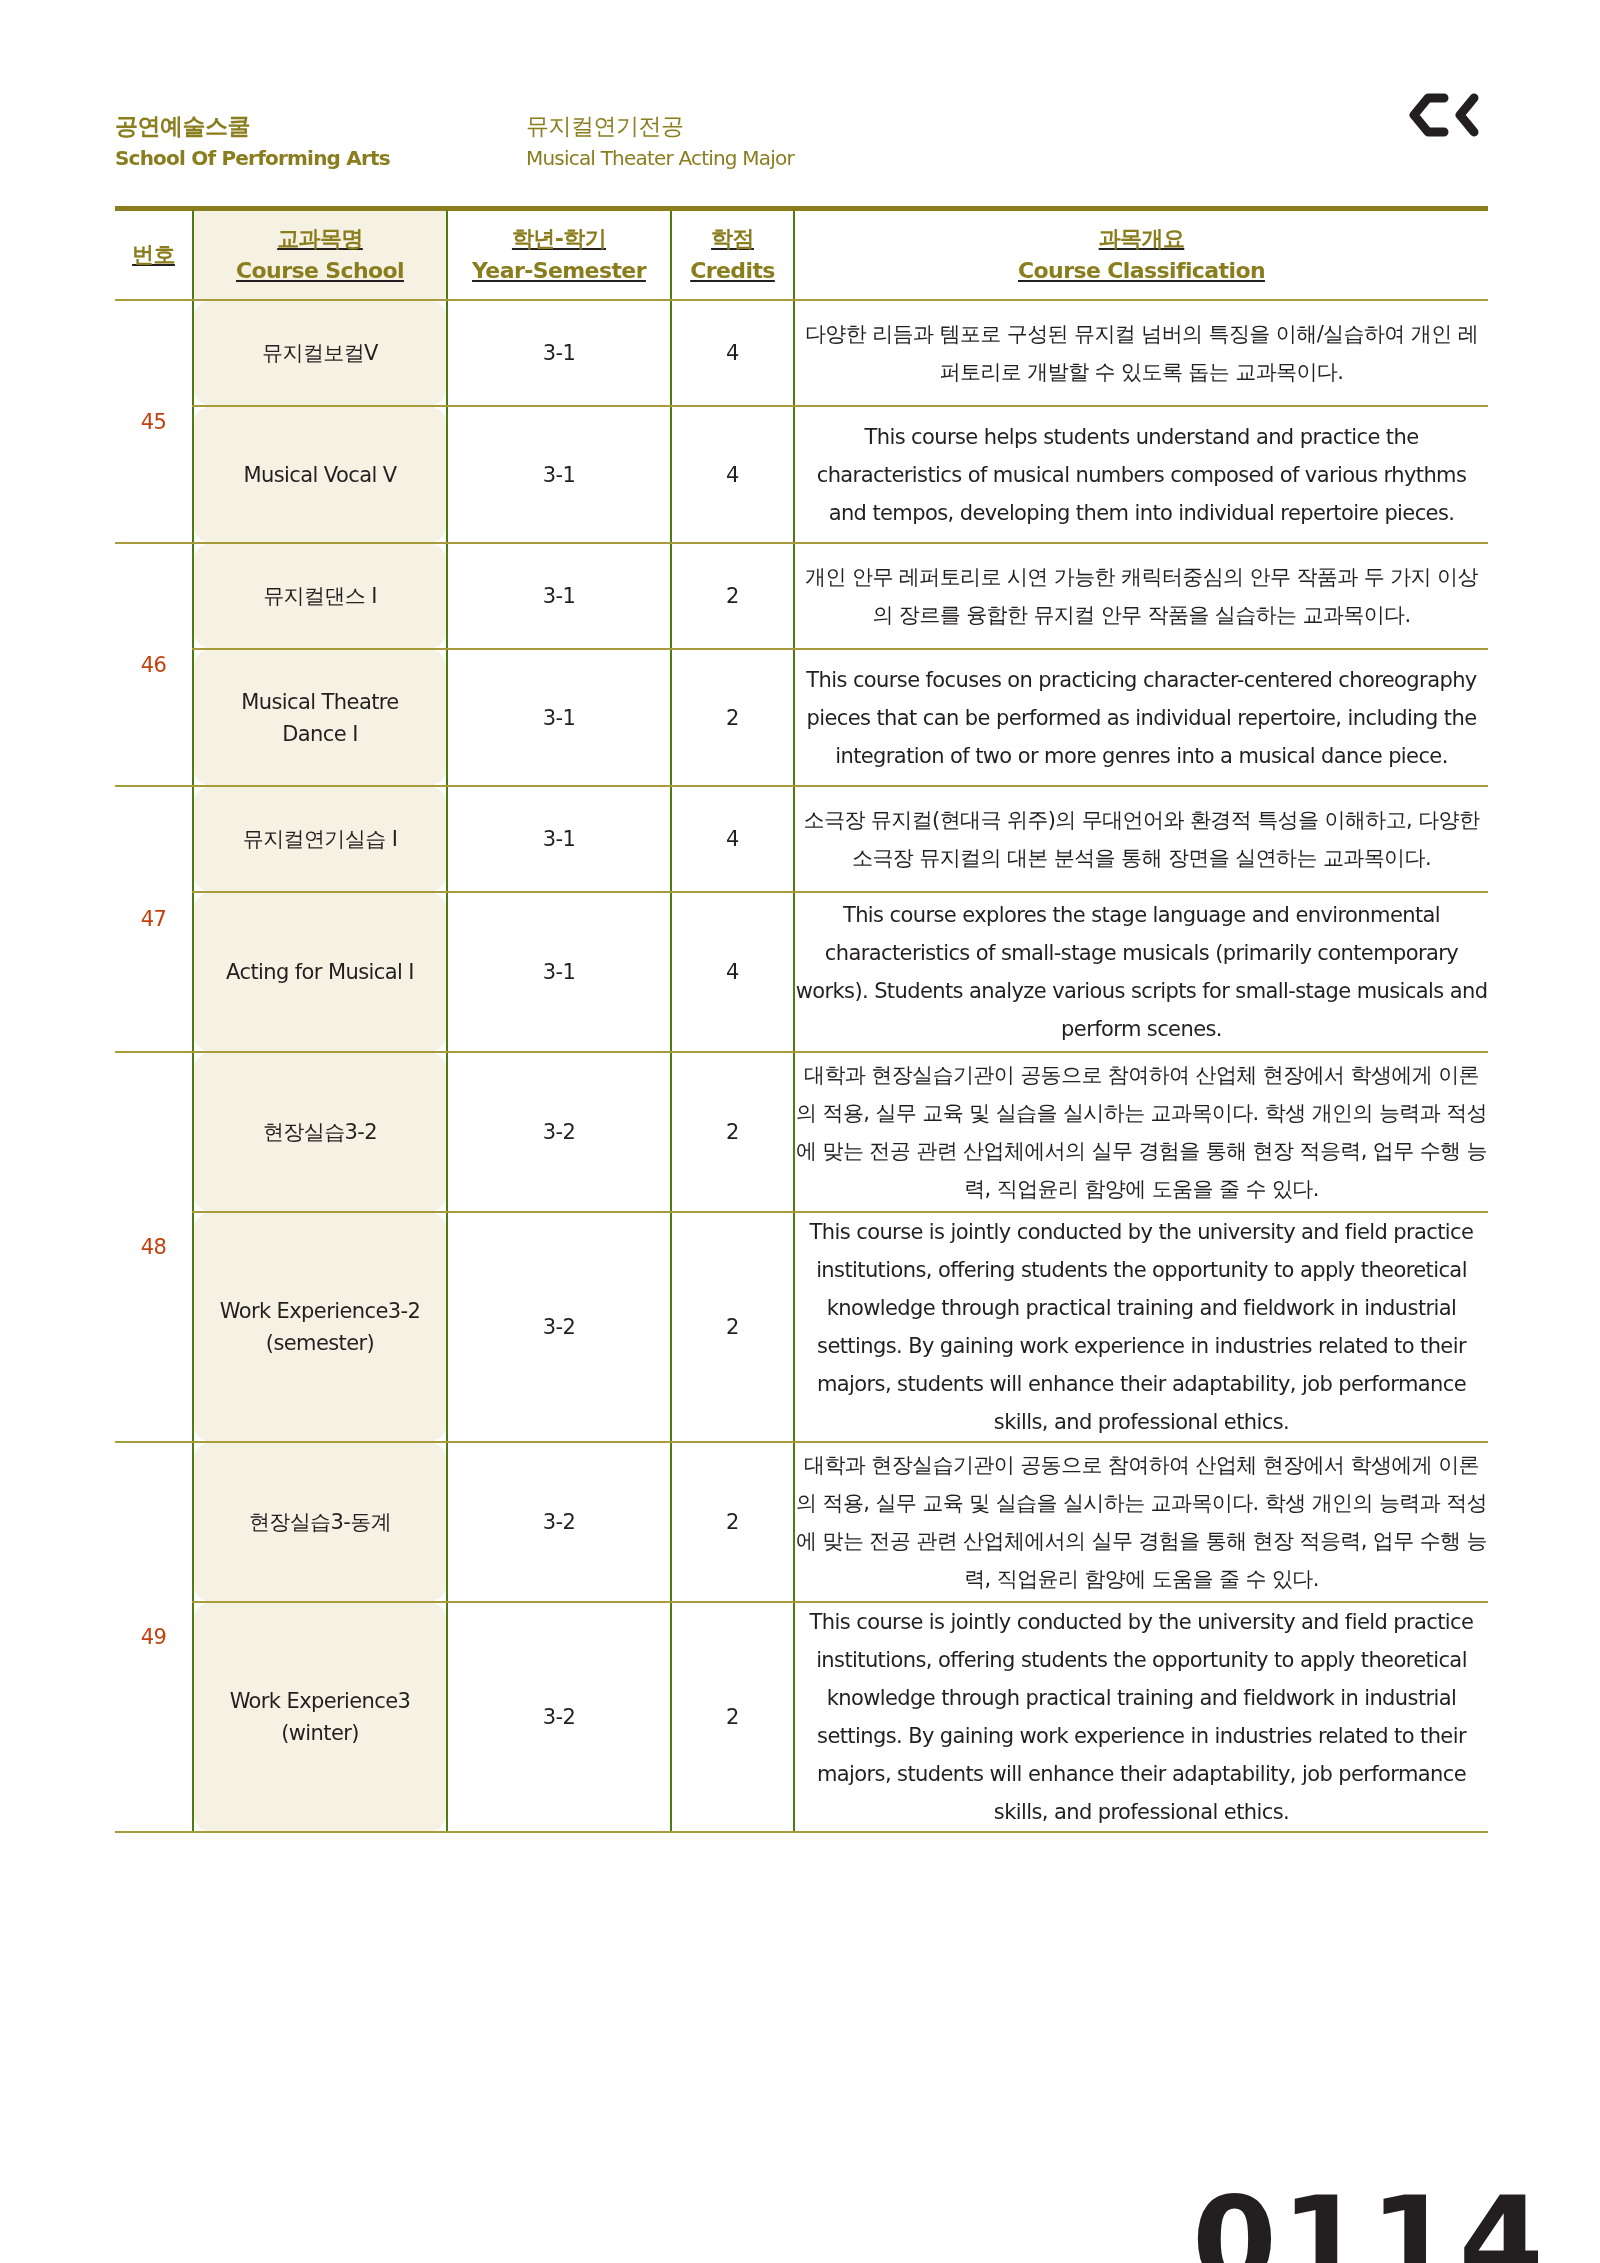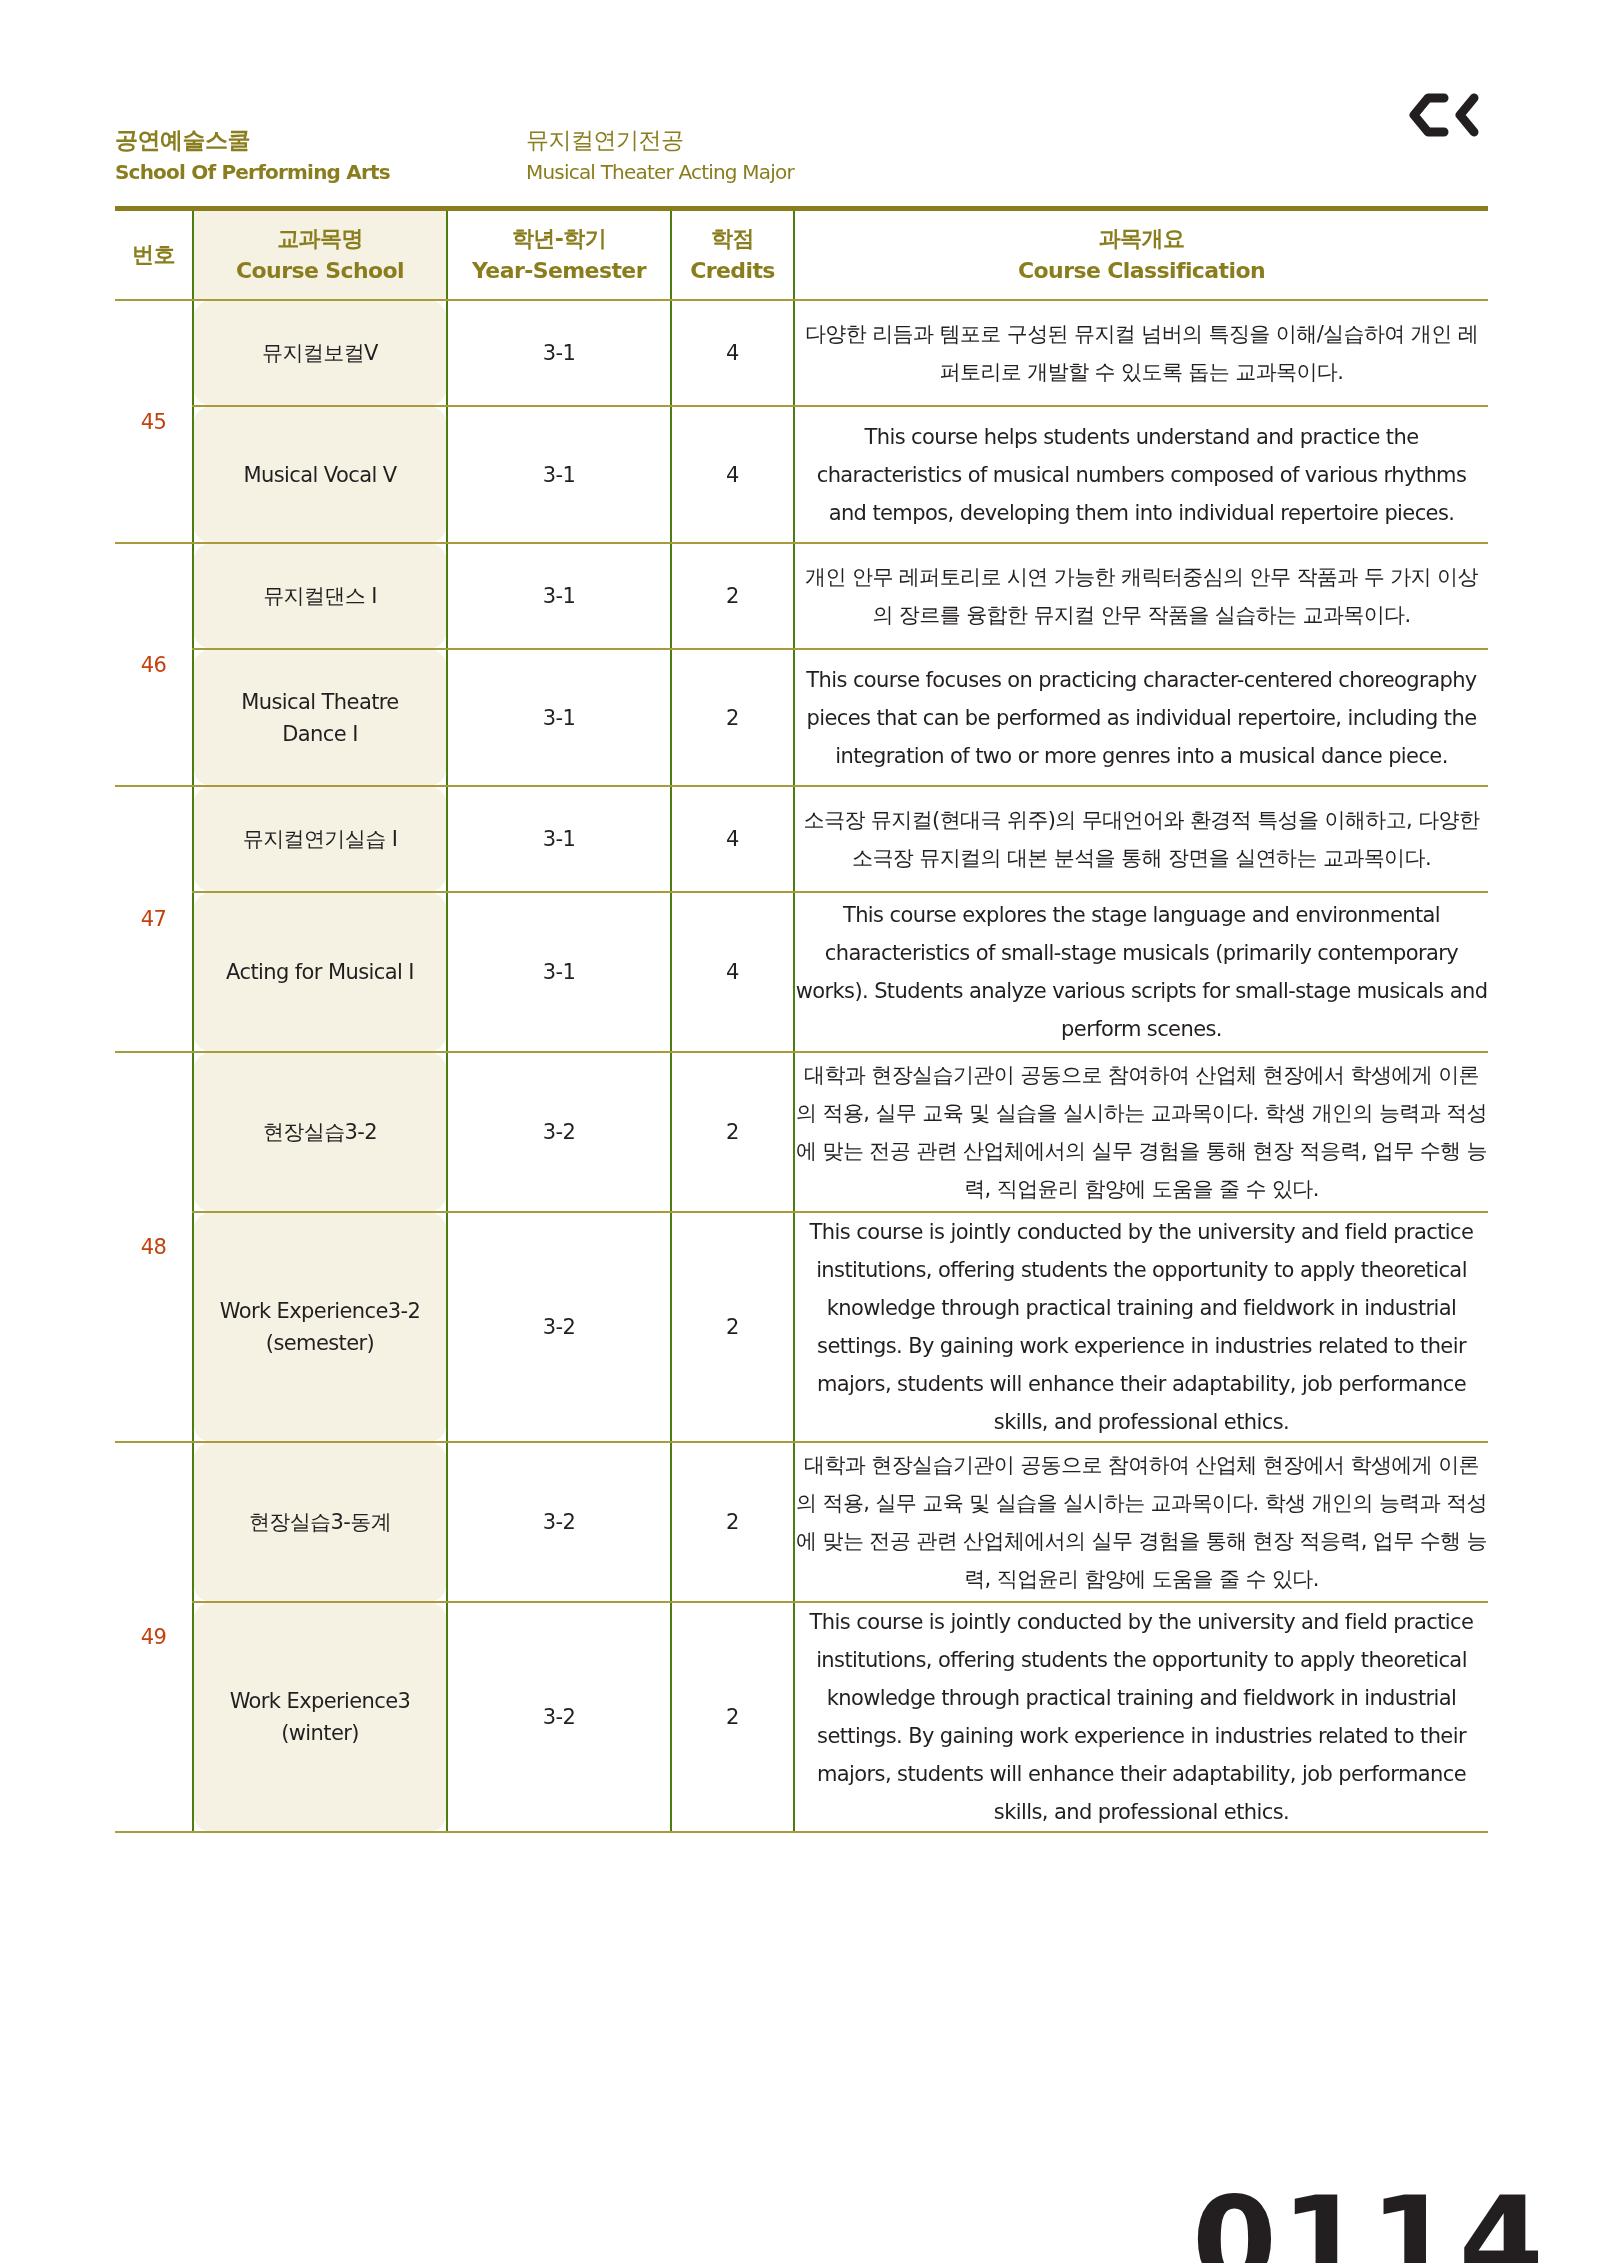--- a/index.html
+++ b/index.html
@@ -1,26 +1,26 @@
 <!DOCTYPE html>
 <html><head>
 <meta charset="utf-8">
 <style>
   html, body { margin: 0; padding: 0; background: #ffffff; }
   body { width: 1600px; height: 2263px; position: relative; overflow: hidden;
          font-family: "DejaVu Sans", "Liberation Sans", sans-serif; color: #231f20; }
   .hdr-left { position: absolute; left: 115px; top: 110px; color: #8a7d1e; font-weight: bold; }
   .hdr-right { position: absolute; left: 526px; top: 110px; color: #8a7d1e; }
-  .hdr-ko { font-size: 23px; line-height: 32px; letter-spacing: -0.5px; margin-top: 14px; }
+  .hdr-ko { font-size: 23px; line-height: 32px; letter-spacing: -0.5px; }
   .hdr-en { font-size: 20px; line-height: 32px; letter-spacing: -0.8px; }
   .logo { position: absolute; left: 1408px; top: 90px; width: 80px; height: 50px; }
 
   table.courses { position: absolute; left: 115px; top: 206px; width: 1373px;
                   border-collapse: collapse; table-layout: fixed; }
-  table.courses thead tr { border-top: 5px solid #8a7d1e; }
+  table.courses thead tr { border-top: 5px solid #8a7d1e; text-decoration: underline; }
   table.courses th { color: #8a7d1e; font-weight: bold; font-size: 22px; line-height: 32px;
                      letter-spacing: -0.6px; height: 88px; padding: 0; text-align: center;
                      border-bottom: 2px solid #a89b3c; }
   table.courses td { font-size: 21px; letter-spacing: -0.6px; text-align: center;
                      vertical-align: middle; border-bottom: 2px solid #a89b3c; padding: 0; }
   .col-title { background: #f5f2e4; }
   .vline-l { border-left: 2px solid #4d7c0f; }
   td.num { color: #c2410c; font-weight: normal; font-size: 22px; }
   td.desc { text-align: left; padding: 8px 0 8px 22px; font-size: 20.5px; line-height: 38px;
             letter-spacing: -0.7px; }

